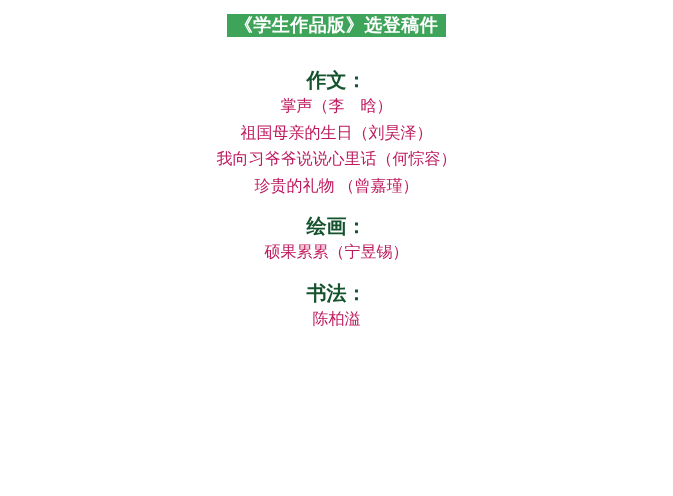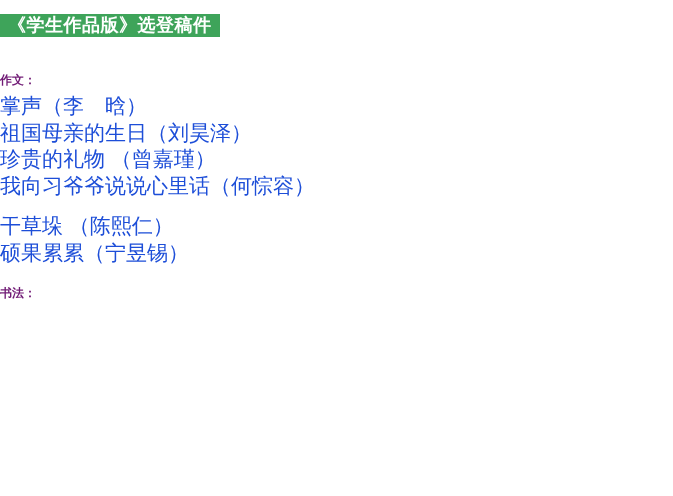--- a/index.html
+++ b/index.html
@@ -9,22 +9,23 @@
   body {
     width: 673px;
     height: 496px;
     background: #ffffff;
     overflow: hidden;
     font-family: "Liberation Sans", "DejaVu Sans", sans-serif;
   }
   .page {
     width: 100%;
     height: 100%;
-    text-align: left;
+    text-align: center;
     box-sizing: border-box;
+    font-family: Liberation Serif, serif;
   }
   .banner-row {
     padding-top: 14px;
     line-height: 0;
   }
   .banner {
     display: inline-block;
     background: #3ea45a;
     color: #ffffff;
     font-weight: bold;
@@ -33,53 +34,54 @@
     padding: 0 8px;
     letter-spacing: 0.5px;
   }
   .content {
     padding-top: 30px;
   }
   .section {
     margin-bottom: 14px;
   }
   .section-title {
-    font-size: 12px;
+    font-size: 20px;
     font-weight: bold;
-    color: #701a75;
+    color: #14532d;
     line-height: 26px;
   }
   .line {
-    font-size: 21px;
-    color: #1d4ed8;
+    font-size: 16px;
+    color: #be185d;
     line-height: 26.5px;
   }
 </style>
 </head>
 <body>
 
 <div class="page">
 
   <div class="banner-row">
     <span class="banner">《学生作品版》选登稿件</span>
   </div>
 
   <div class="content">
 
     <div class="section">
       <div class="section-title">作文：</div>
       <div class="line">掌声（李　晗）</div>
       <div class="line">祖国母亲的生日（刘昊泽）</div>
+      <div class="line">我向习爷爷说说心里话（何悰容）</div>
       <div class="line">珍贵的礼物 （曾嘉瑾）</div>
-      <div class="line">我向习爷爷说说心里话（何悰容）</div>
     </div>
 
     <div class="section">
-      <div class="line">干草垛 （陈熙仁）</div>
+      <div class="section-title">绘画：</div>
       <div class="line">硕果累累（宁昱锡）</div>
     </div>
 
     <div class="section">
       <div class="section-title">书法：</div>
+      <div class="line">陈柏溢</div>
     </div>
 
   </div>
 </div>
 
 </body></html>

